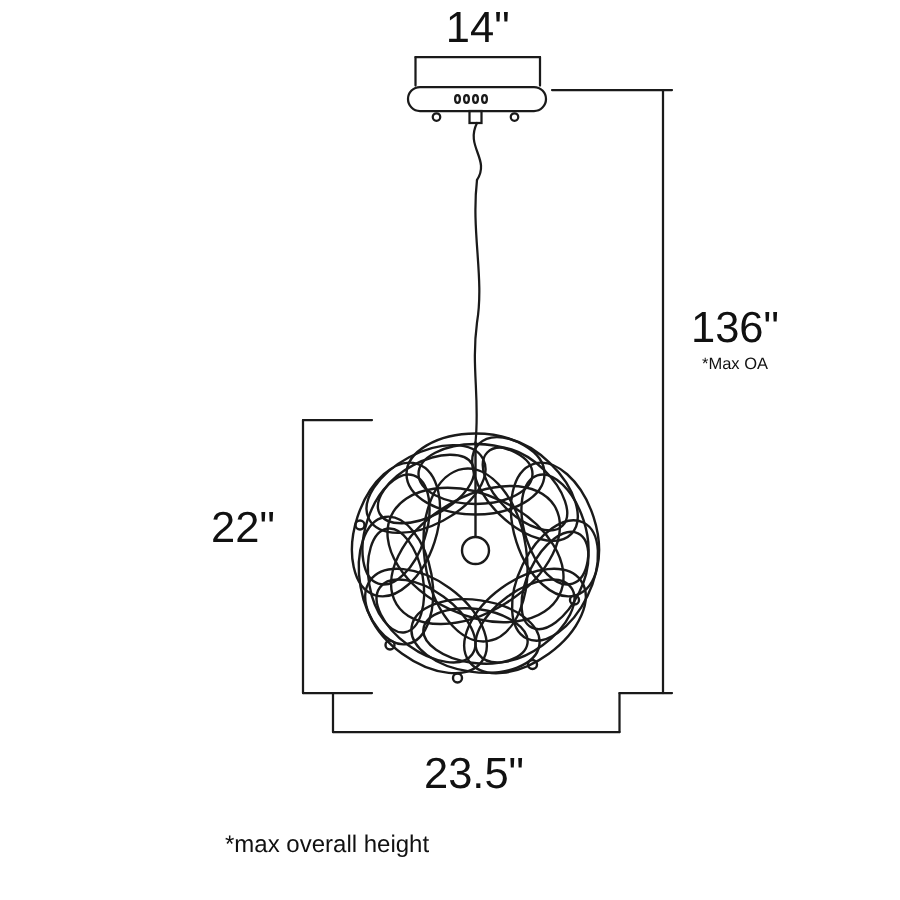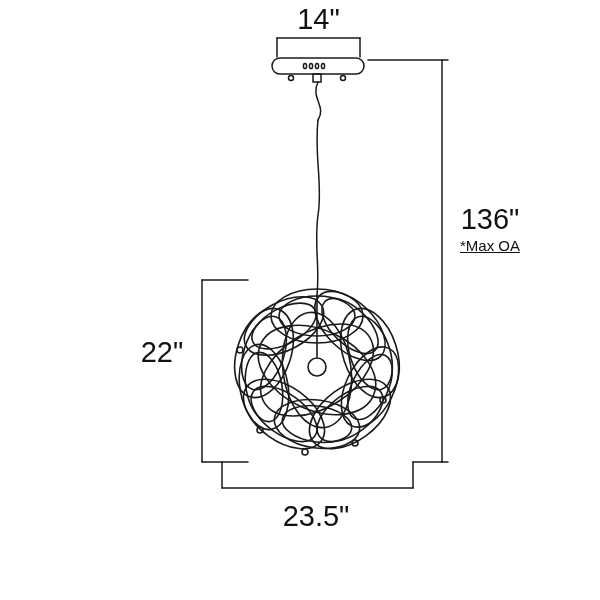--- a/index.html
+++ b/index.html
@@ -23,21 +23,21 @@
   .dim-label {
     position: absolute;
     color: #111111;
     font-size: 29px;
     text-align: center;
     white-space: nowrap;
     line-height: 1.05;
   }
   .label-canopy-width { top: 4px;  left: 277px; width: 83px; }
   .label-max-height   { top: 204px; left: 448px; width: 84px; }
-  .label-max-oa       { top: 238px; left: 448px; width: 84px; font-size: 15px; text-decoration: underline; }
+  .label-max-oa       { top: 238px; left: 448px; width: 84px; font-size: 11px; }
   .label-fixture-height { top: 337px; left: 128px; width: 68px; }
   .label-fixture-width  { top: 501px; left: 240px; width: 152px; }
   .footnote {
     position: absolute;
     top: 555px;
     left: 150px;
     color: #111111;
     font-size: 16px;
     white-space: nowrap;
   }
@@ -156,14 +156,15 @@
   <div class="dim-label label-canopy-width">14"</div>
 
   <div class="dim-label label-max-height">136"</div>
 
   <div class="dim-label label-max-oa">*Max OA</div>
 
   <div class="dim-label label-fixture-height">22"</div>
 
   <div class="dim-label label-fixture-width">23.5"</div>
 
+  <div class="footnote">*max overall height</div>
 
 </div>
 
 </body></html>

